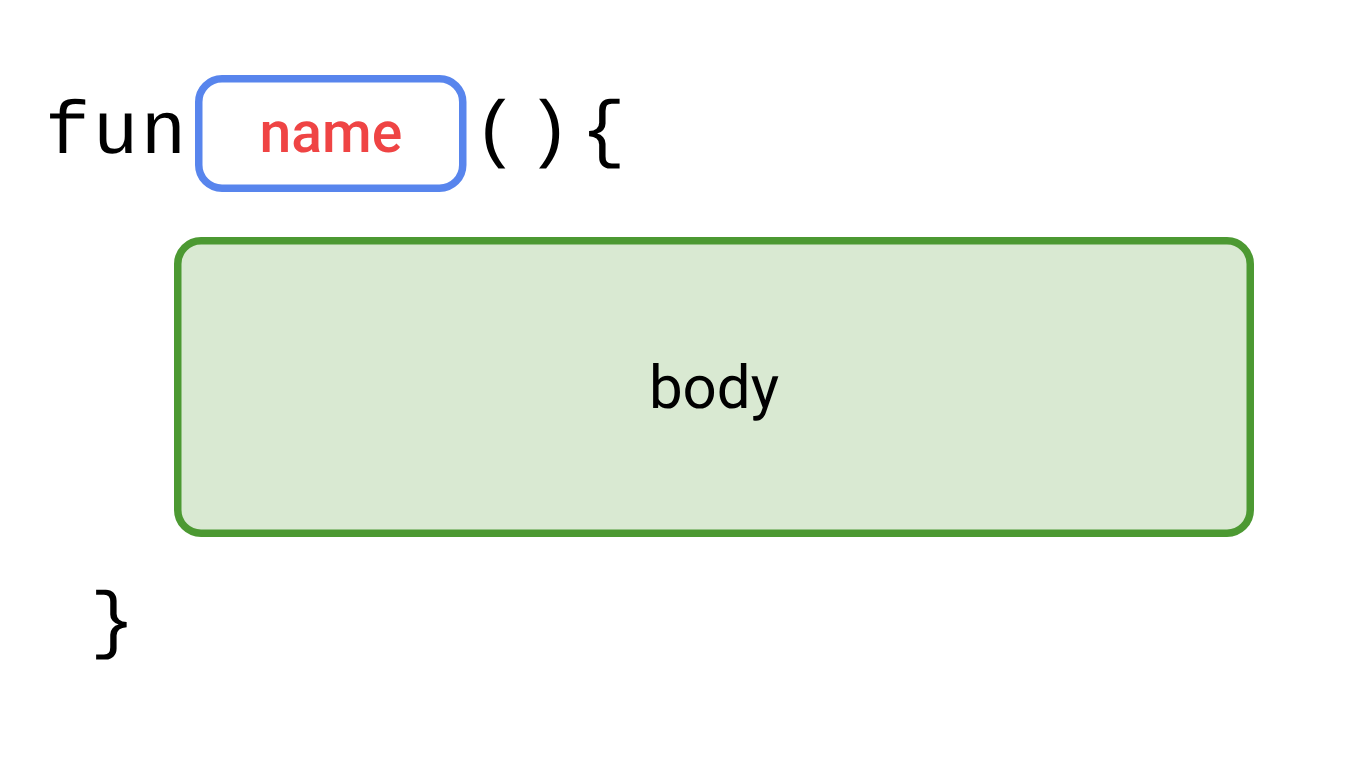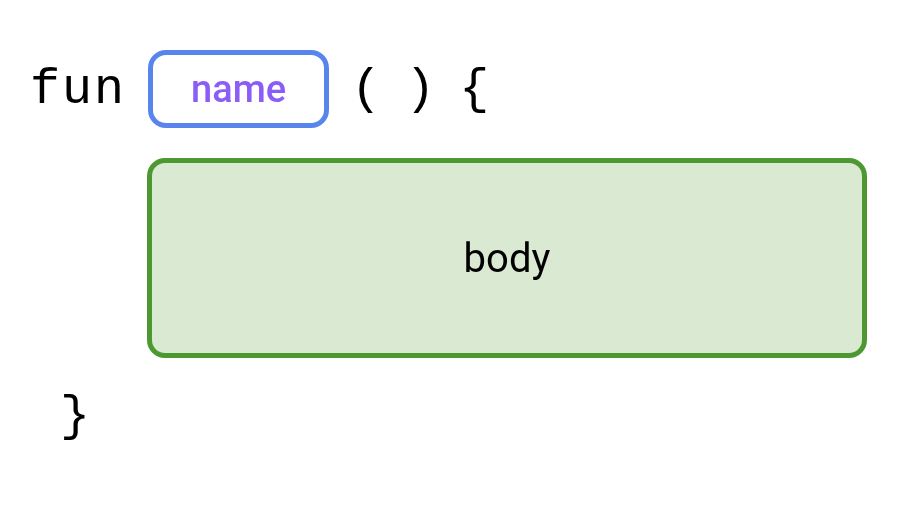--- a/index.html
+++ b/index.html
@@ -13,44 +13,44 @@
       background: #ffffff;
       font-family: -apple-system, BlinkMacSystemFont, "Segoe UI", Roboto, sans-serif;
       position: relative;
     }
     .container {
       padding: 50px 30px;
     }
     .row1 {
       display: flex;
       align-items: center;
-      gap: 22px;
+      gap: 4px;
       margin-bottom: 30px;
       text-align: right;
     }
     .mono {
       font-family: "Courier New", Courier, monospace;
       font-size: 50px;
       color: #000;
       letter-spacing: 2px;
     }
     .pill {
       border: 5px solid #5885ED;
       border-radius: 18px;
       background: #ffffff;
       padding: 12px 38px;
       font-size: 38px;
       font-weight: 500;
-      color: #8b5cf6;
+      color: #ef4444;
       display: inline-flex;
       align-items: center;
       justify-content: center;
     }
     .body-box {
-      margin-left: 117px;
+      margin-left: 86px;
       width: 720px;
       height: 200px;
       border: 5px solid #4C9932;
       border-radius: 18px;
       background: #D9E9D2;
       display: flex;
       align-items: center;
       justify-content: center;
       font-size: 40px;
       font-weight: 400;

